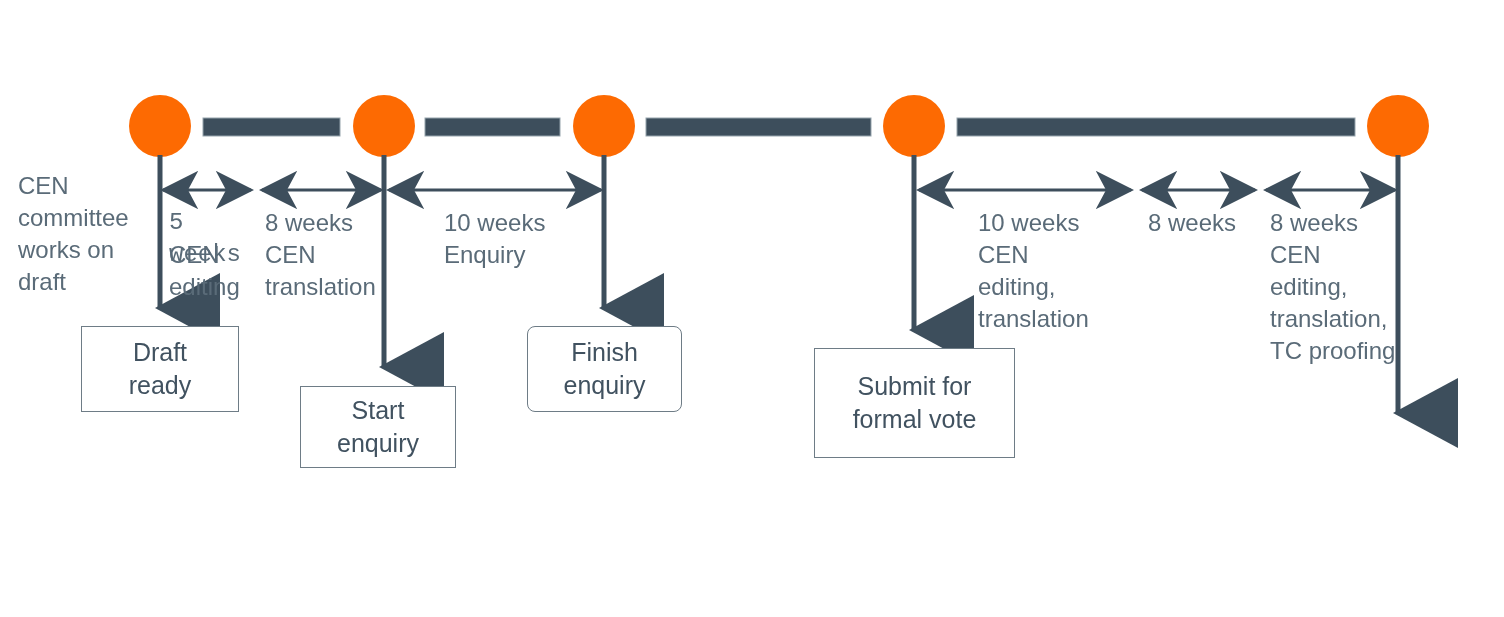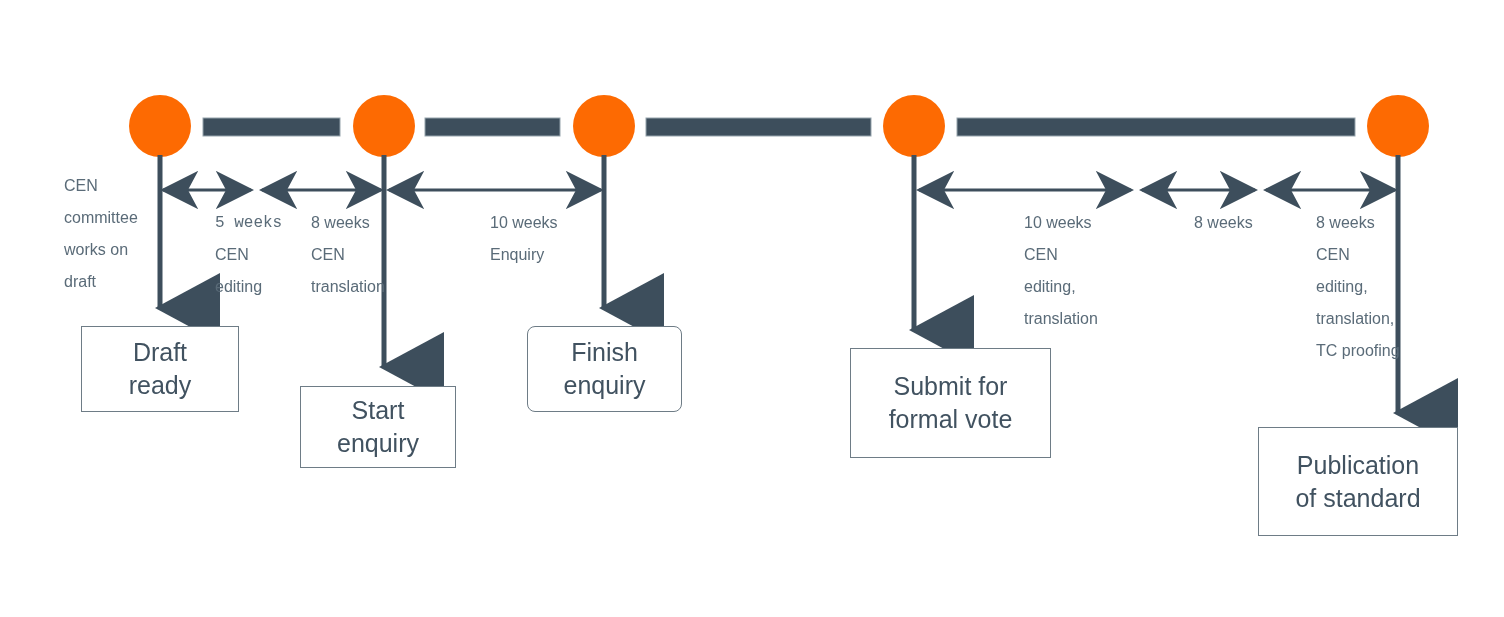--- a/index.html
+++ b/index.html
@@ -20,26 +20,25 @@
   #diagram-svg {
     position: absolute;
     left: 0;
     top: 0;
     width: 1504px;
     height: 617px;
   }
   .note-text {
     position: absolute;
     font-family: "Liberation Sans", sans-serif;
-    font-size: 16px;
+    font-size: 24px;
     line-height: 32px;
     color: #5a6b78;
     white-space: pre-line;
     letter-spacing: 0px;
-    margin-left: 46px;
   }
   .milestone-box {
     position: absolute;
     box-sizing: border-box;
     border: 1.5px solid #6e7c86;
     background: #ffffff;
     display: flex;
     align-items: center;
     justify-content: center;
     text-align: center;
@@ -133,19 +132,17 @@
 
   <div class="milestone-box" style="left:81px; top:326px; width:158px; height:86px;">Draft
 ready</div>
 
   <div class="milestone-box" style="left:300px; top:386px; width:156px; height:82px;">Start
 enquiry</div>
 
   <div class="milestone-box" style="left:527px; top:326px; width:155px; height:86px;border-radius:8px;">Finish
 enquiry</div>
 
-  <div class="milestone-box" style="left:814px; top:348px; width:201px; height:110px;margin-left:36px;">Submit for
+  <div class="milestone-box" style="left:814px; top:348px; width:201px; height:110px;">Submit for
 formal vote</div>
 
-  <div class="milestone-box" style="left:1258px; top:427px; width:200px; height:109px;">Publication
-of standard</div>
 
 </div>
 
 </body></html>

